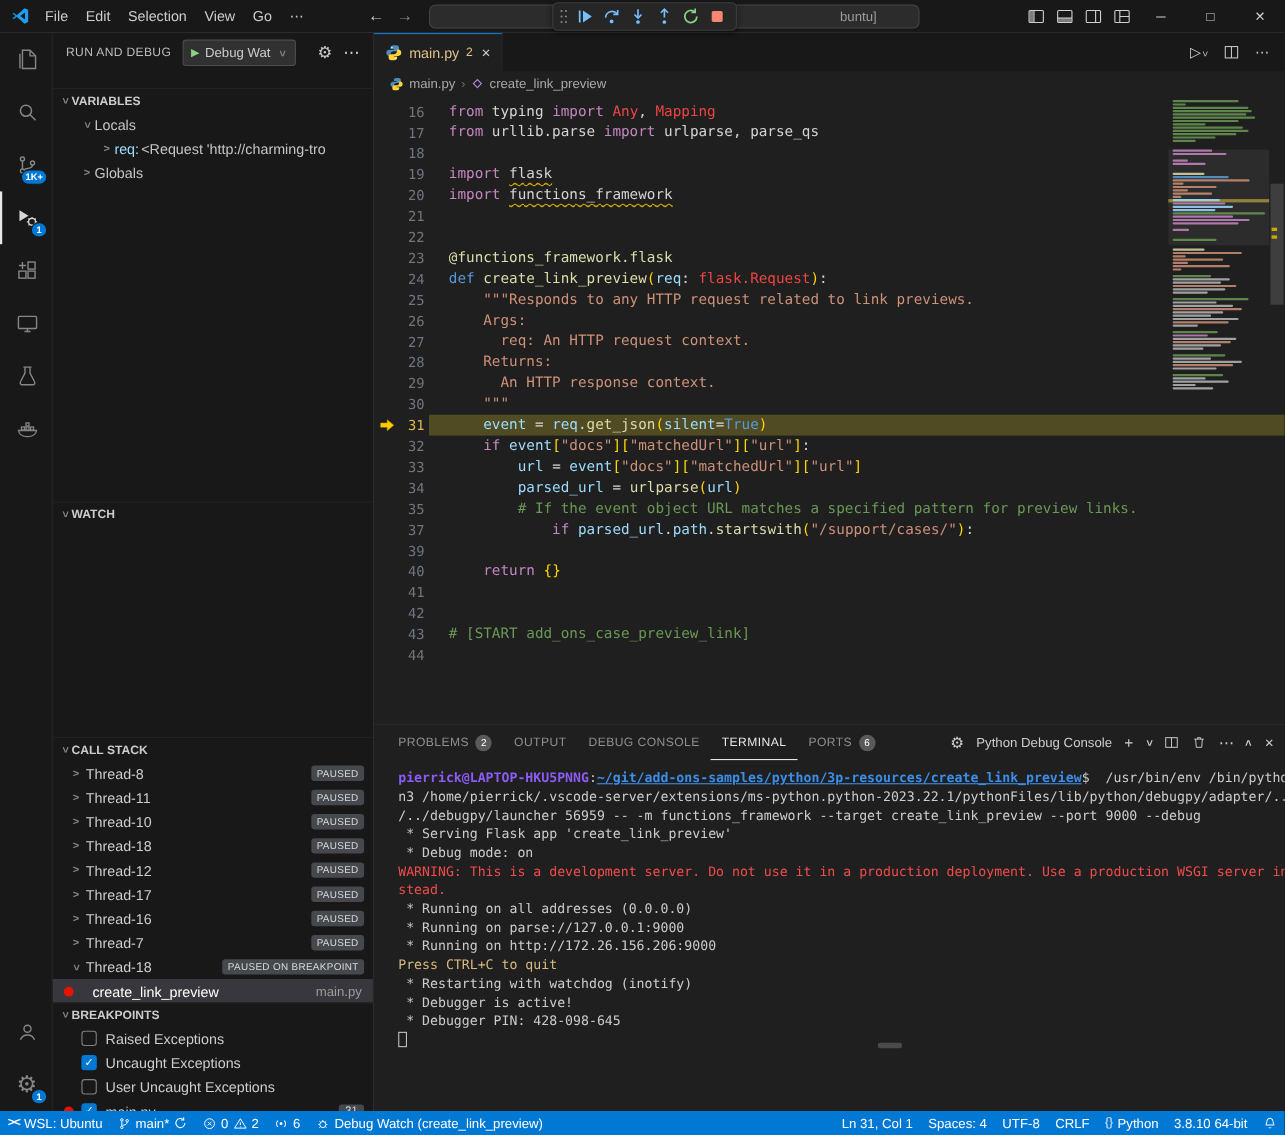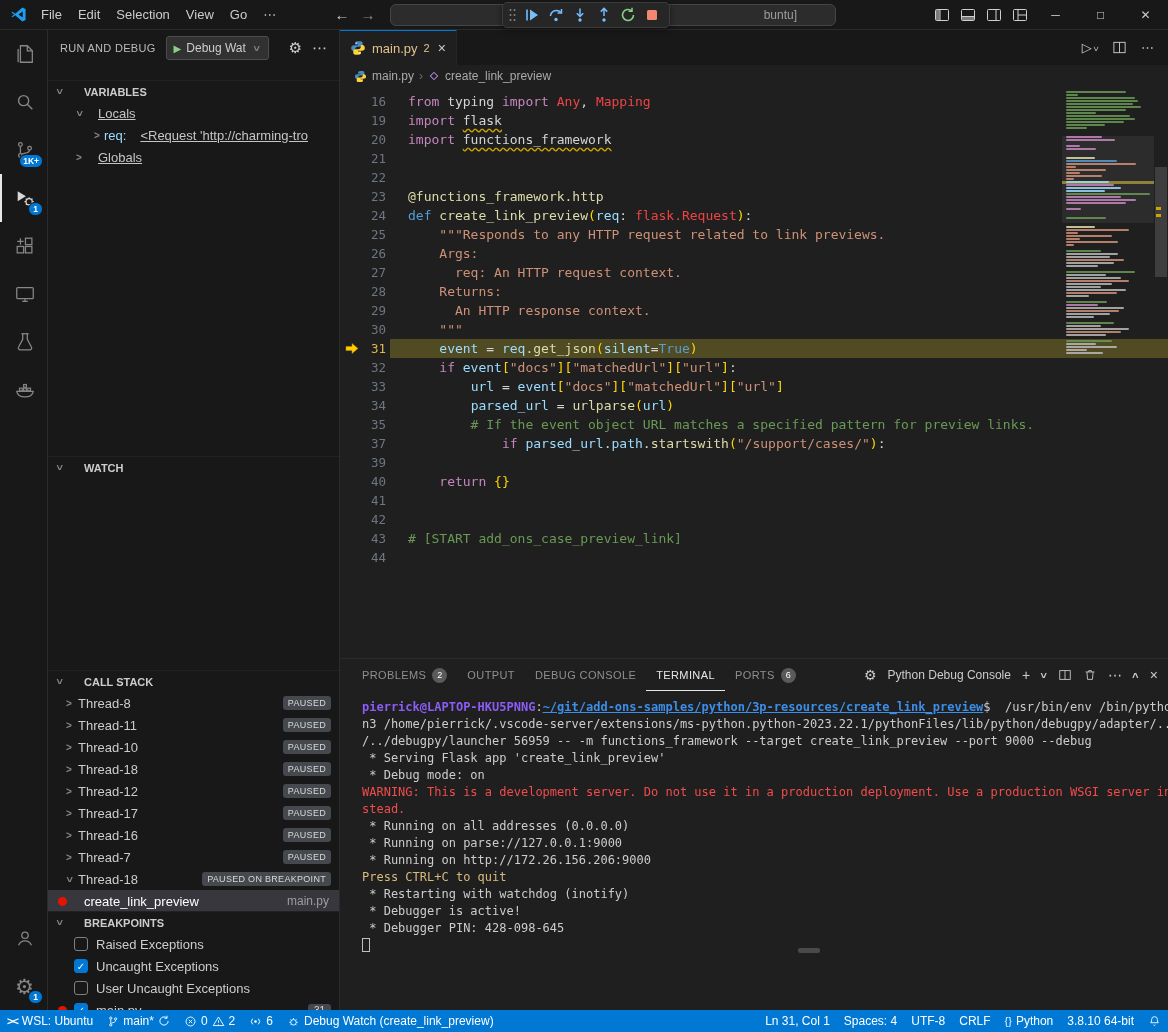--- a/index.html
+++ b/index.html
@@ -42,26 +42,26 @@
   .sidebar{width:292px;background:#181818;border-right:1px solid #2b2b2b;position:relative;overflow:hidden;}
   .sb-header{position:absolute;top:0;left:0;right:0;height:36px;display:flex;align-items:center;padding:0 12px;gap:10px;}
   .sb-title{font-size:11px;color:#bbbbbb;letter-spacing:.3px;white-space:nowrap;}
   .cfg-dd{display:flex;align-items:center;gap:5px;background:#313131;border:1px solid #4d4d4d;border-radius:3px;height:24px;padding:0 7px;font-size:12px;cursor:pointer;}
   .cfg-play{color:#89d185;font-size:10px;}
   .cfg-label{color:#cccccc;}
   .sb-gear{margin-left:auto;font-size:15px;color:#cccccc;cursor:pointer;}
   .sb-dots{font-size:15px;color:#cccccc;cursor:pointer;}
   .section{position:absolute;left:0;right:0;}
   .sec-vars{top:50px;}.sec-watch{top:426px;}.sec-callstack{top:640px;}.sec-breakpoints{top:881px;bottom:0;}
-  .sec-header{height:22px;display:flex;align-items:center;gap:20px;padding-left:6px;font-size:11px;font-weight:bold;color:#cccccc;border-top:1px solid #222;cursor:pointer;}
+  .sec-header{height:22px;display:flex;align-items:center;gap:1px;padding-left:6px;font-size:11px;font-weight:bold;color:#cccccc;border-top:1px solid #222;cursor:pointer;}
   .chev{display:inline-block;width:10px;color:#868686;font-size:10px;font-weight:bold;transform:rotate(0);text-align:center;}
   .chev.open{transform:rotate(90deg);}
   .tree-row{position:relative;display:flex;align-items:center;height:22px;font-size:13px;color:#cccccc;white-space:nowrap;overflow:hidden;cursor:pointer;}
   .var-name{color:#9cdcfe;margin-left:2px;}
-  .var-value{color:#c5c5c5;margin-left:14px;text-decoration:underline;}
+  .var-value{color:#c5c5c5;margin-left:2px;}
   .thread-row{padding-left:16px;}
   .thread-name{margin-left:4px;}
   .paused-badge{margin-left:auto;margin-right:8px;background:#45494e;color:#d8d8d8;font-size:9px;padding:2px 5px;border-radius:3px;letter-spacing:.3px;flex:none;}
   .frame-row{padding-left:28px;}
   .frame-row.selected{background:#37373d;color:#ffffff;}
   .frame-name{margin-left:8px;}
   .frame-file{margin-left:auto;margin-right:10px;color:#9d9d9d;font-size:12px;}
   .red-dot{position:absolute;left:10px;width:9px;height:9px;border-radius:50%;background:#e51400;flex:none;}
   .bp-row{padding-left:26px;}
   .checkbox{width:14px;height:14px;border-radius:3px;border:1px solid #808080;margin-right:8px;flex:none;
@@ -491,20 +491,32 @@
       <div class="code-area">
         <div class="code-lines">
             <div class="code-line">
               <span class="gutter">
                 <span class="ln">16</span>
               </span>
               <span class="code-text"><span class="tk-kw">from</span><span class="tk-pl"> typing </span><span class="tk-kw">import</span><span class="tk-pl"> </span><span class="tk-ty">Any</span><span class="tk-pl">, </span><span class="tk-ty">Mapping</span></span>
             </div>
             <div class="code-line">
               <span class="gutter">
+                <span class="ln">17</span>
+              </span>
+              <span class="code-text"><span class="tk-kw">from</span><span class="tk-pl"> urllib.parse </span><span class="tk-kw">import</span><span class="tk-pl"> urlparse, parse_qs</span></span>
+            </div>
+            <div class="code-line">
+              <span class="gutter">
+                <span class="ln">18</span>
+              </span>
+              <span class="code-text"></span>
+            </div>
+            <div class="code-line">
+              <span class="gutter">
                 <span class="ln">19</span>
               </span>
               <span class="code-text"><span class="tk-kw">import</span><span class="tk-pl"> </span><span class="tk-sq">flask</span></span>
             </div>
             <div class="code-line">
               <span class="gutter">
                 <span class="ln">20</span>
               </span>
               <span class="code-text"><span class="tk-kw">import</span><span class="tk-pl"> </span><span class="tk-sq">functions_framework</span></span>
             </div>
@@ -517,21 +529,21 @@
             <div class="code-line">
               <span class="gutter">
                 <span class="ln">22</span>
               </span>
               <span class="code-text"></span>
             </div>
             <div class="code-line">
               <span class="gutter">
                 <span class="ln">23</span>
               </span>
-              <span class="code-text"><span class="tk-dec">@functions_framework.http</span></span>
+              <span class="code-text"><span class="tk-dec">@functions_framework.flask</span></span>
             </div>
             <div class="code-line">
               <span class="gutter">
                 <span class="ln">24</span>
               </span>
               <span class="code-text"><span class="tk-df">def</span><span class="tk-pl"> </span><span class="tk-fn">create_link_preview</span><span class="tk-b1">(</span><span class="tk-vr">req</span><span class="tk-pl">: </span><span class="tk-ty">flask.Request</span><span class="tk-b1">)</span><span class="tk-pl">:</span></span>
             </div>
             <div class="code-line">
               <span class="gutter">
                 <span class="ln">25</span>

